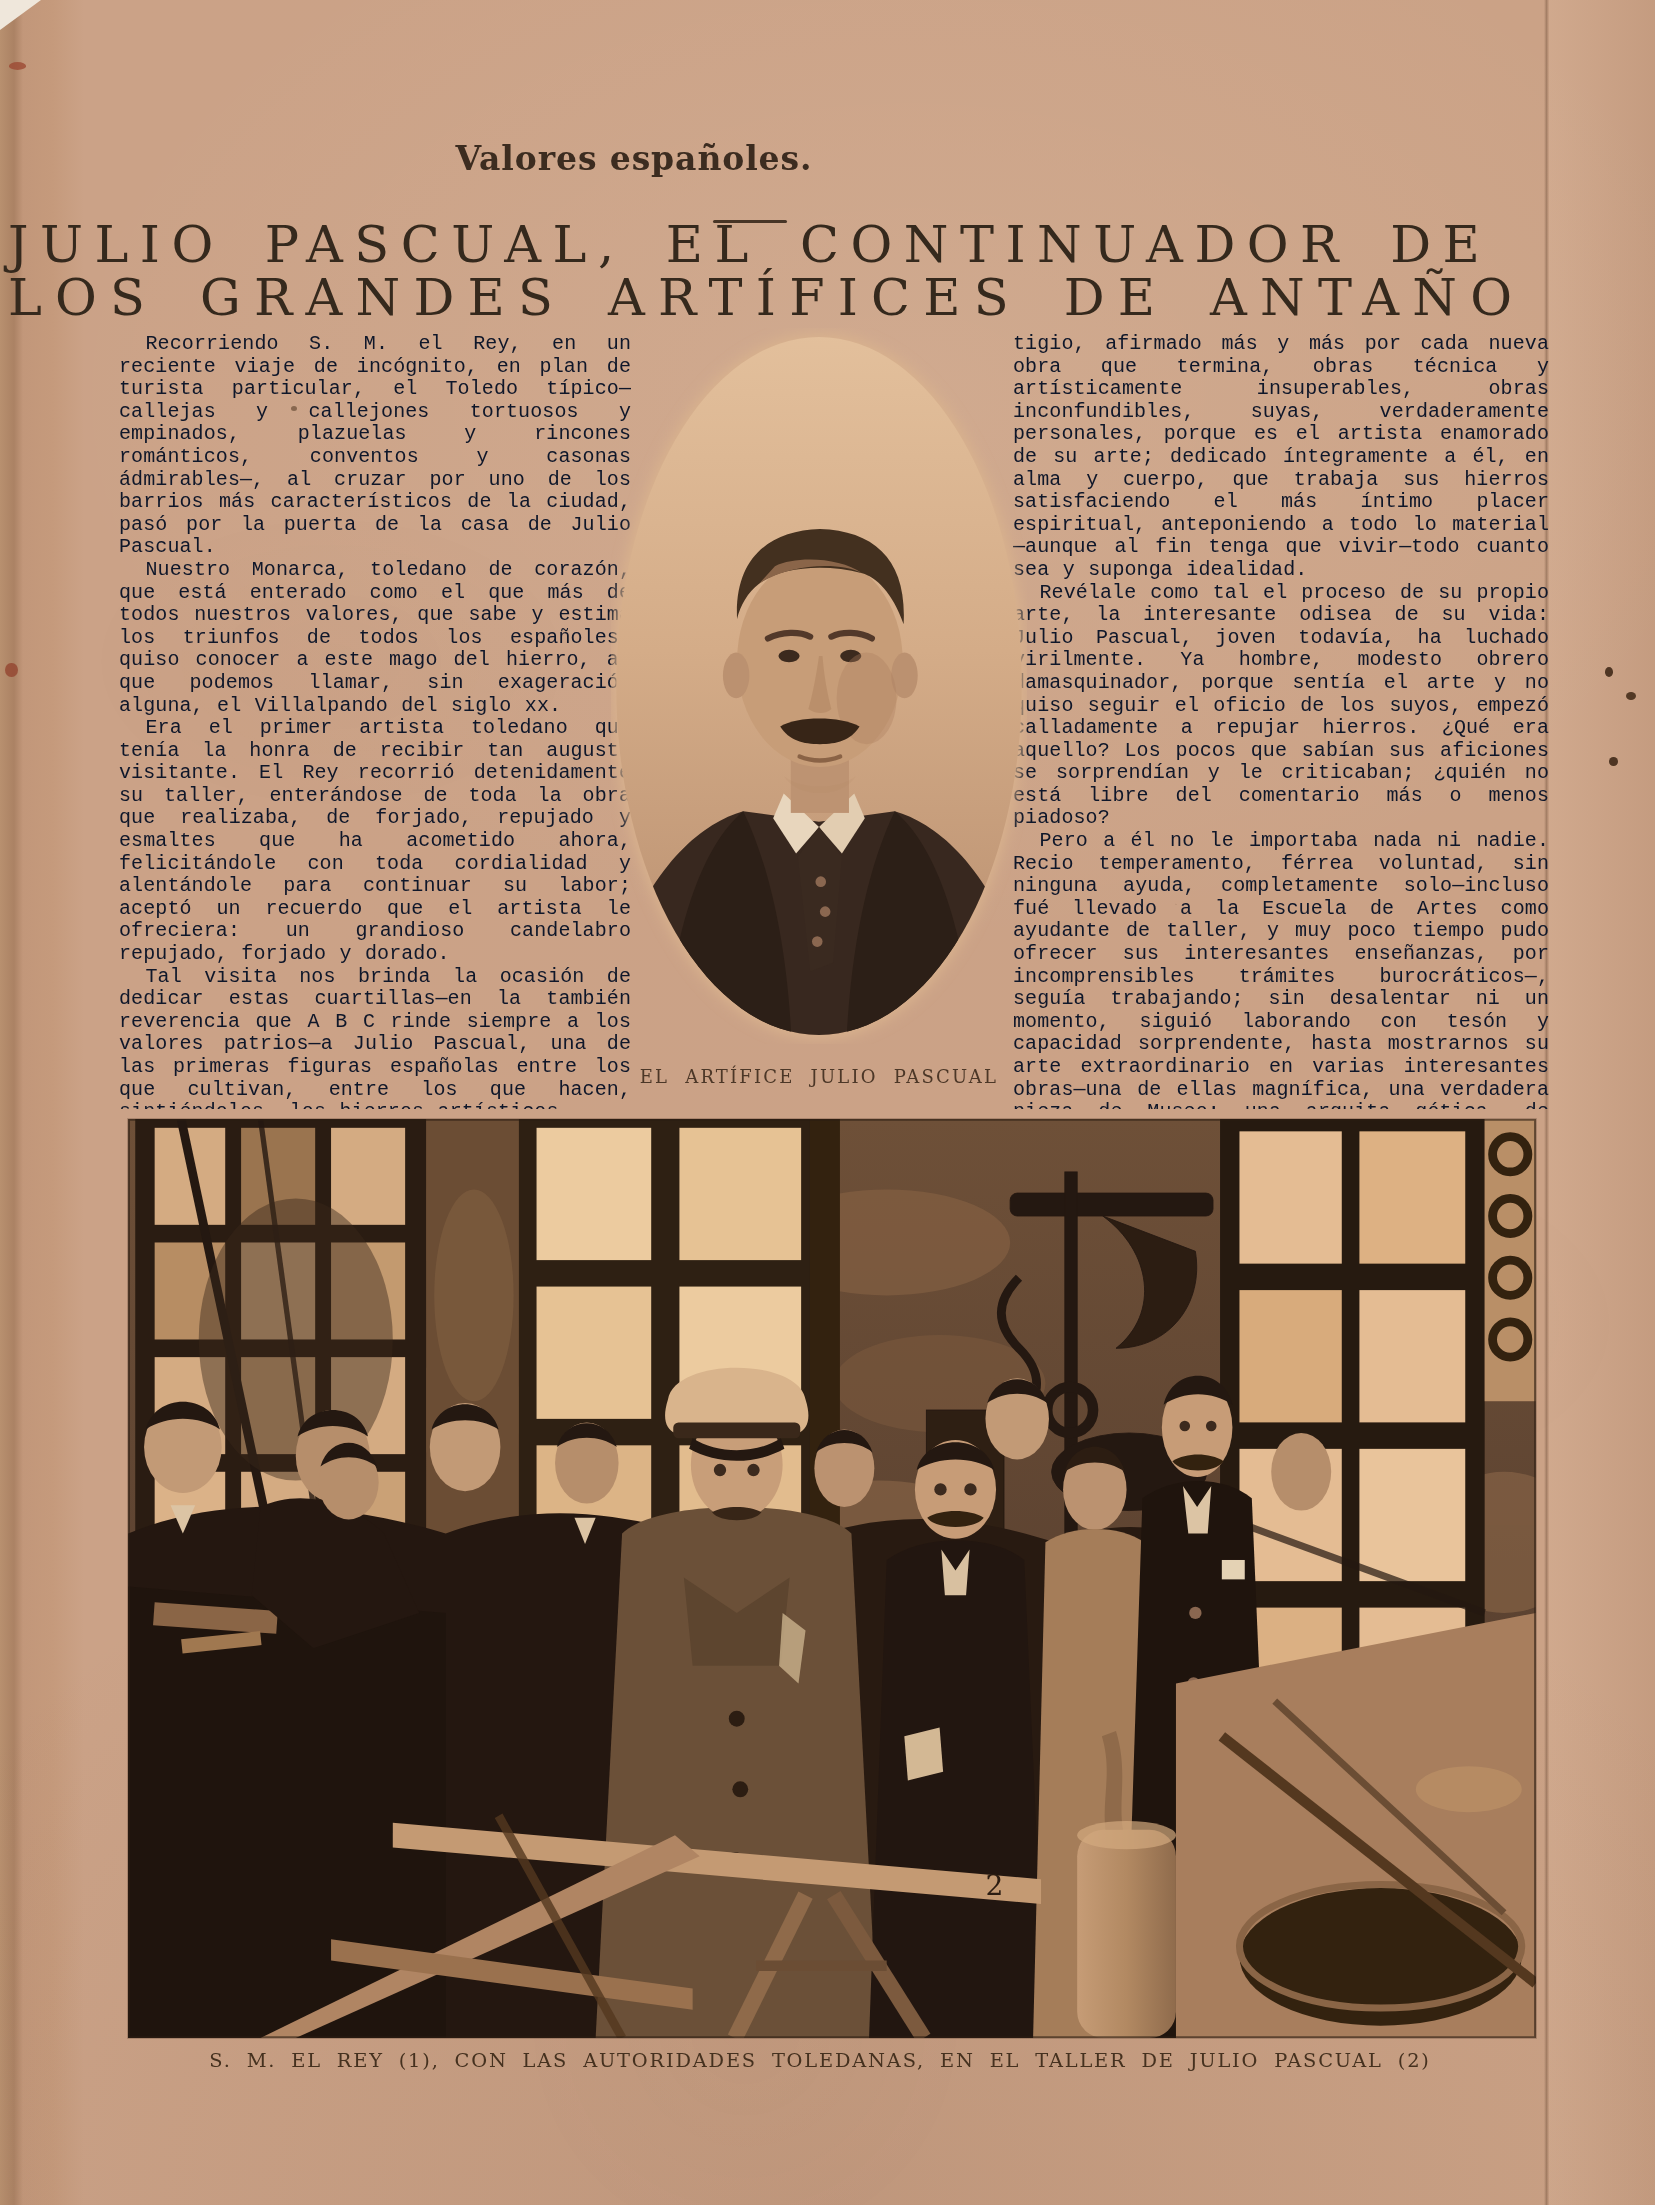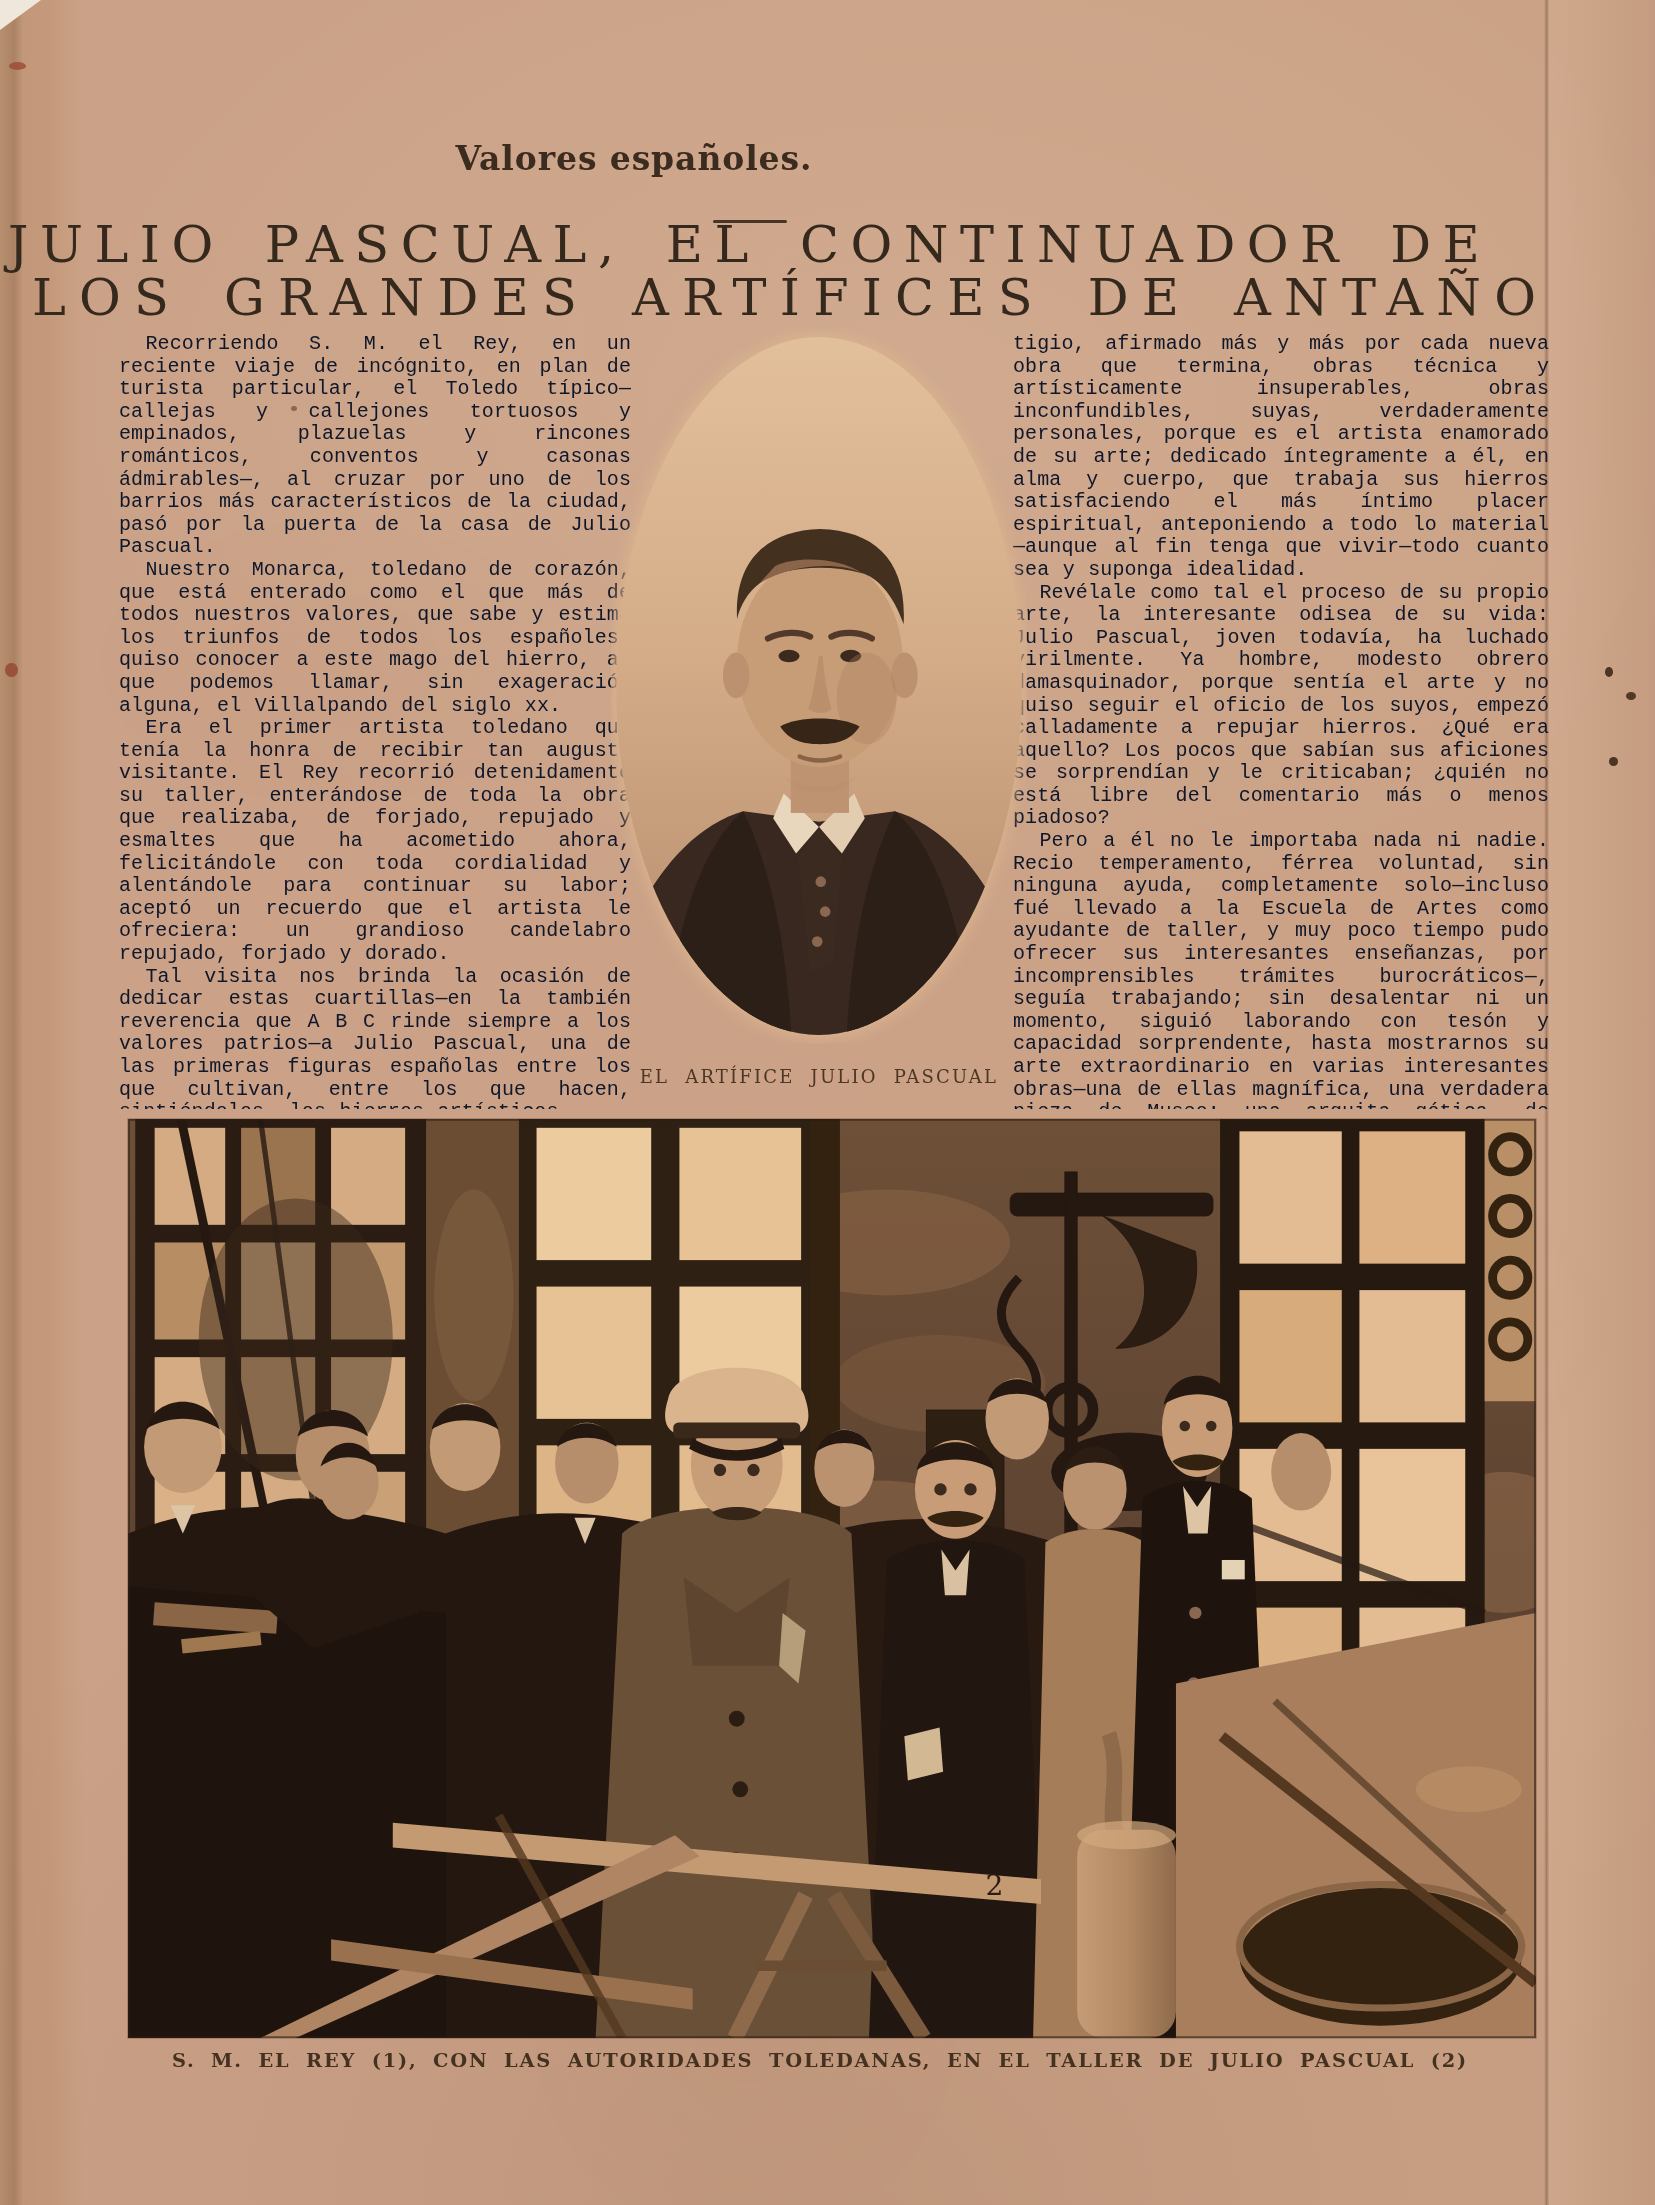--- a/index.html
+++ b/index.html
@@ -53,21 +53,21 @@
   }
   .kicker-rule span{
     display:inline-block;transform:translateX(-78px);
     width:74px;height:2.6px;background:#473526;border-radius:1.8px;
   }
   .headline{
     position:absolute;left:8px;top:218px;width:1448px;text-align:left;
     color:#35291d;font-size:51px;line-height:53px;font-weight:500;
     letter-spacing:11.5px;word-spacing:12.4px;white-space:nowrap;
   }
-  .headline .hl2{letter-spacing:13.2px;margin-left:24px;}
+  .headline .hl2{letter-spacing:13.2px;}
 
   
   .col{
     position:absolute;top:333px;height:776px;overflow:hidden;
     font-size:20px;line-height:22.6px;color:#0f172a;
     text-align:justify;letter-spacing:0.1px;word-spacing:1.3px;font-family:Liberation Mono, monospace;
   }
   .col p{margin:0;text-indent:26.5px;}
   .col p.noindent{text-indent:0;}
   .col-left{left:119px;width:512px;}
@@ -80,21 +80,21 @@
     position:absolute;left:611px;top:1066px;width:416px;text-align:center;
     font-size:18px;color:#4c3727;letter-spacing:2.2px;word-spacing:8px;font-weight:500;
   }
 
   
   .photo{position:absolute;left:128px;top:1119px;width:1408px;height:919px;
     box-shadow:0 0 0 0.9px rgba(60,40,25,.25);}
   .photo svg{display:block;}
   .photo-caption{
     position:absolute;left:0;top:2049px;width:1640px;text-align:center;
-    font-size:19.4px;color:#45311f;letter-spacing:1.8px;word-spacing:7px;font-weight:bold;
+    font-size:19.4px;color:#45311f;letter-spacing:1.8px;word-spacing:7px;
   }
 </style>
 </head>
 <body>
 
 <div class="page"></div>
 <div class="grain"></div>
 <div class="corner-nick"></div>
 <div class="right-edge"></div>
 <div class="right-strip"></div>

